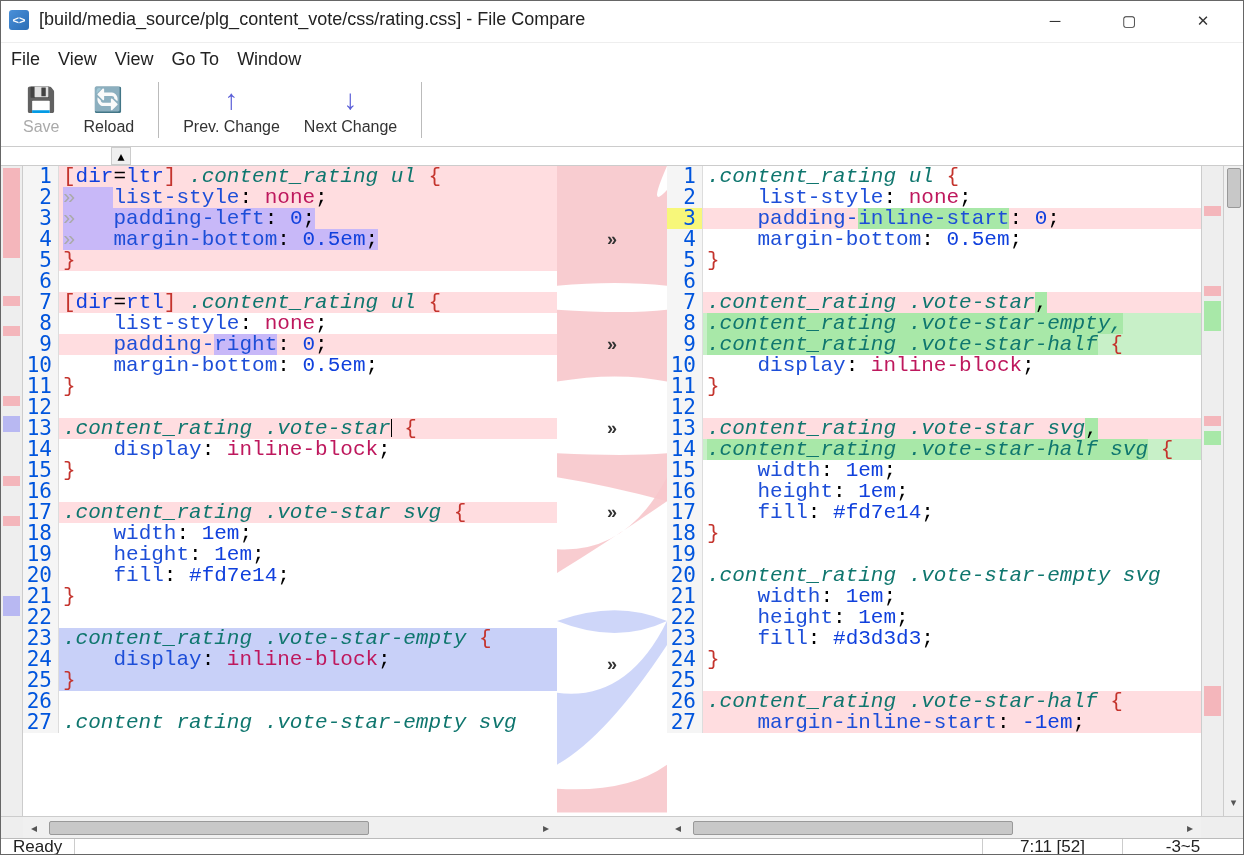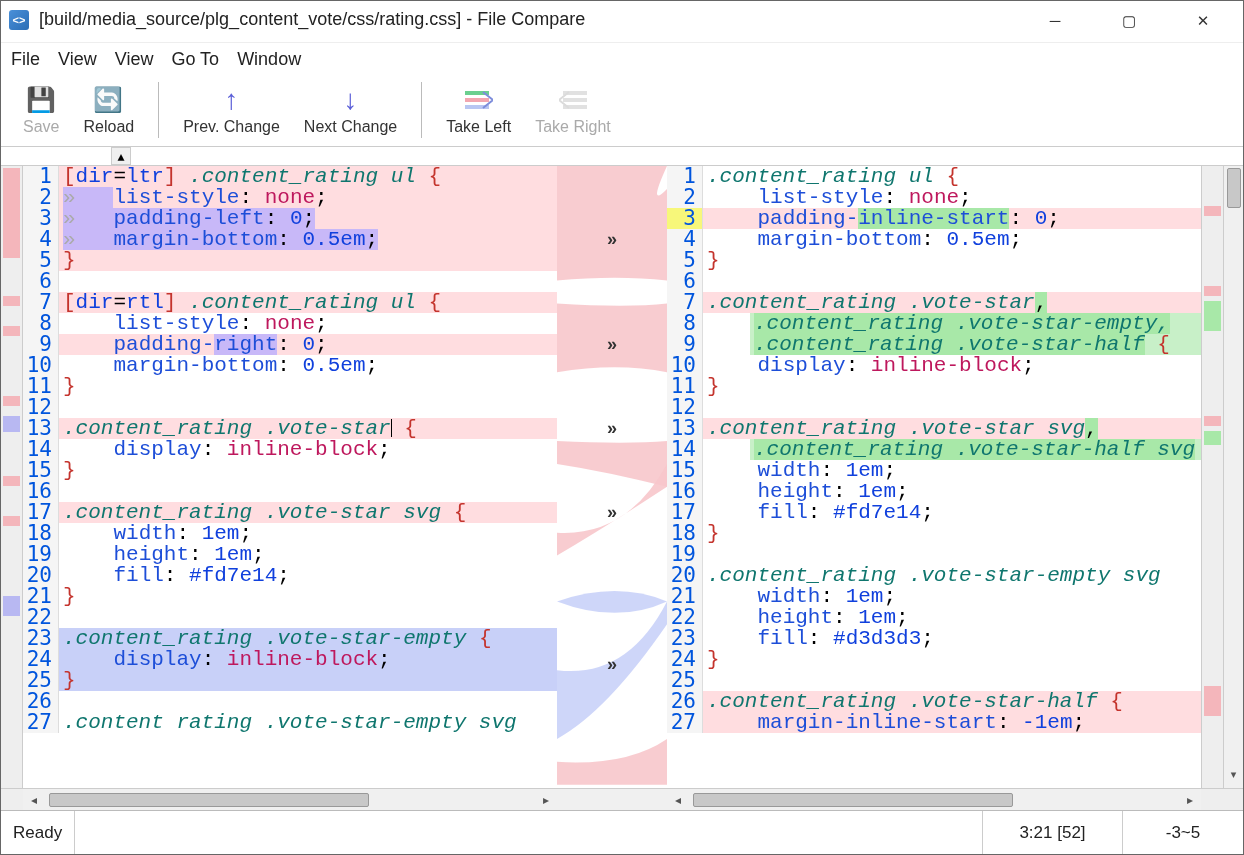--- a/index.html
+++ b/index.html
@@ -105,21 +105,21 @@
 .ln {
   width: 36px; text-align: right; padding-right: 6px;
   color: #0055dd; background: #f5f5f5;
   border-right: 1px solid #ddd;
   font-family: Consolas, monospace;
   flex-shrink: 0;
 }
 .ln.hl { background: #f7f77a; }
 .txt { padding-left: 4px; flex: 1; overflow: hidden; }
 .bg-pink { background: #ffdde0; }
-.bg-green { background: #c8f0c8; margin-left: 47px; }
+.bg-green { background: #c8f0c8; }
 .bg-blue { background: #c8d0f8; }
 .tok-sel { color: #0f766e; font-style: italic; }
 .tok-brace { color: #c4342d; }
 .tok-prop { color: #1d4ed8; }
 .tok-val { color: #be185d; }
 .tok-num { color: #1040dd; }
 .tok-attr { color: #1040dd; }
 .tok-bracket { color: #c4342d; }
 .ws-bullet { color: #aaa; }
 .hi-purple { background: #c8b8f8; }
@@ -141,21 +141,21 @@
   border-top: 1px solid #ccc;
 }
 .hscroll .track { flex:1; background:#f0f0f0; display:flex; align-items:center; }
 .hscroll .arrow { width: 22px; text-align:center; font-size:12px; color:#555; }
 .hscroll .thumb { height:14px; background:#c8c8c8; border:1px solid #999; margin-left:4px; border-radius:2px; }
 .hscroll .gap { width:110px; background:#f0f0f0;}
 .hscroll .lmapgap { width:22px; background:#eee;}
 .hscroll .rmapgap { width:42px; background:#eee;}
 
 .statusbar {
-  height: 44px;
+  height: 16px;
   display: flex;
   align-items: flex-end;
   border-top: 1px solid #bbb;
   font-size: 17px;
   color: #222;
 }
 .statusbar .cell { padding: 0 12px; border-right: 1px solid #ccc; height:100%; display:flex; align-items:center;}
 .statusbar .spacer { flex:1; }
 </style>
 </head>
@@ -195,44 +195,20 @@
     <div class="tool-item">
       <div class="tool-icon" style="color:#5b5fd8;font-size:28px">↑</div>
       <span>Prev. Change</span>
     </div>
     <div class="tool-item">
       <div class="tool-icon" style="color:#5b5fd8;font-size:28px">↓</div>
       <span>Next Change</span>
     </div>
   </div>
   <div class="tool-sep"></div>
-  <div class="tool-group">
-    <div class="tool-item">
-      <div class="tool-icon">
-        <svg width="28" height="22">
-            <rect x="0" y="2" width="24" height="4" fill="#6bcf8f"></rect>
-            <rect x="0" y="9" width="24" height="4" fill="#f2a6b0"></rect>
-            <rect x="0" y="16" width="24" height="4" fill="#b8c6f2"></rect>
-            <path d="M18 3 L28 11 L18 19" fill="none" stroke="#7d8ddb" stroke-width="2"></path>
-          </svg>
-      </div>
-      <span>Take Left</span>
-    </div>
-    <div class="tool-item disabled">
-      <div class="tool-icon" style="opacity:.35">
-        <svg width="28" height="22">
-            <rect x="4" y="2" width="24" height="4" fill="#aaa"></rect>
-            <rect x="4" y="9" width="24" height="4" fill="#aaa"></rect>
-            <rect x="4" y="16" width="24" height="4" fill="#aaa"></rect>
-            <path d="M10 3 L0 11 L10 19" fill="none" stroke="#999" stroke-width="2"></path>
-          </svg>
-      </div>
-      <span>Take Right</span>
-    </div>
-  </div>
 </div>
 
 <div class="path-row">
   <div class="path-gap"></div>
   <div class="path-vscroll">▴</div>
 </div>
 
 <div class="panes">
   <div class="lmap">
     <div style="top:2px;height:90px;background:#f4b6bb"></div>
@@ -301,15 +277,15 @@
     <div style="flex:1"></div>
     <div class="arrow">▸</div>
   </div>
   <div class="rmapgap"></div>
 </div>
 
 <div class="statusbar">
   <div class="cell">Ready</div>
   <div class="spacer"></div>
   <div class="cell" style="width:120px"></div>
-  <div class="cell" style="width:140px;justify-content:center">3:21 [52]</div>
+  <div class="cell" style="width:140px;justify-content:center">7:11 [52]</div>
   <div class="cell" style="width:120px;justify-content:center;border-right:none">-3~5</div>
 </div>
 
 </body></html>

